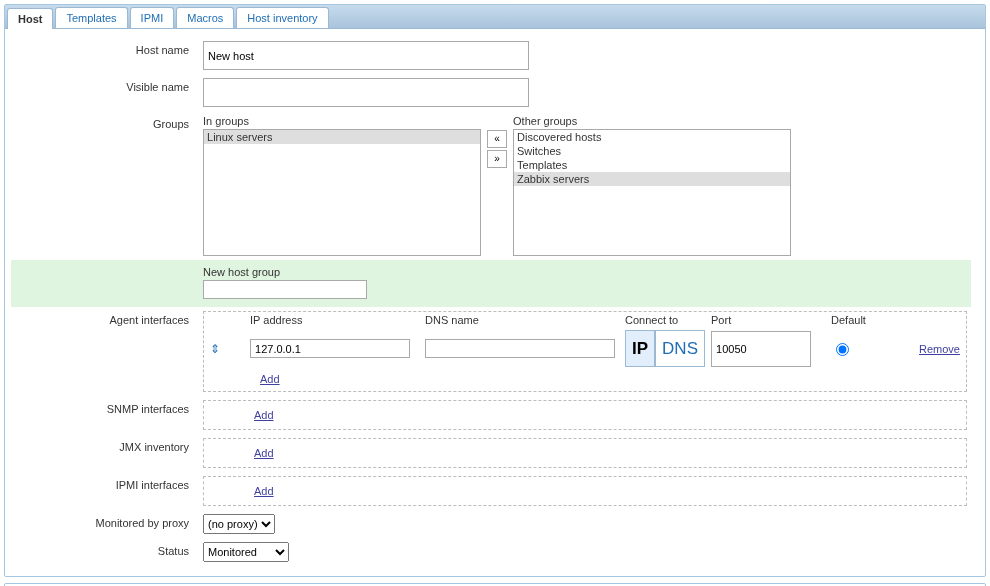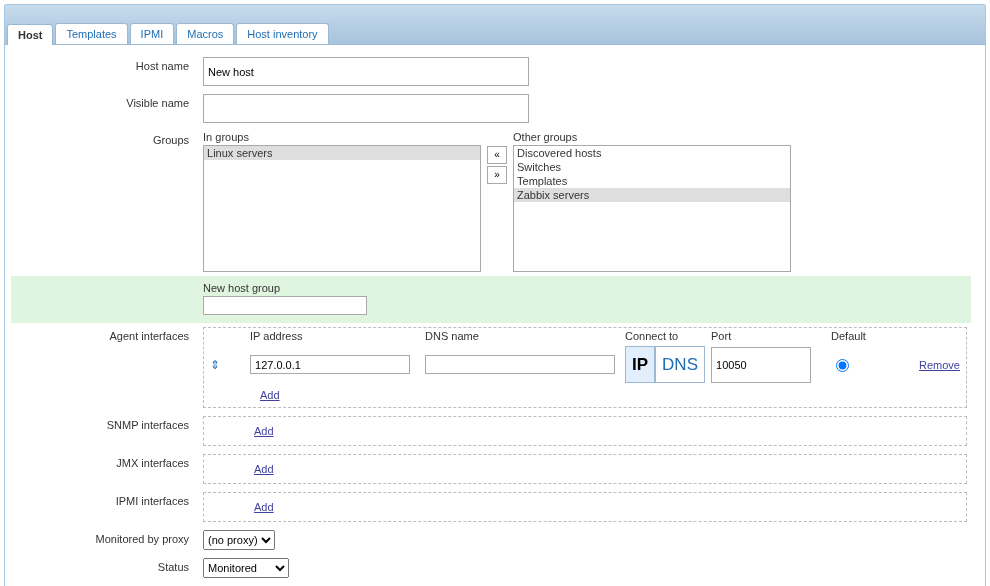--- a/index.html
+++ b/index.html
@@ -12,21 +12,21 @@
     background: #fff;
   }
   .card {
     border: 1px solid #a5c6e0;
     border-radius: 2px;
     background: #fff;
   }
   .tab-bar {
     background: linear-gradient(#c7dbec, #a8c3dc);
     border-bottom: 1px solid #9cb9d4;
-    padding: 18px 2px 0 2px;
+    padding: 2px 2px 0 2px;
     display: flex;
     gap: 2px;
   }
   .tab {
     padding: 4px 10px;
     font-size: 11px;
     border: 1px solid #9cb9d4;
     border-bottom: none;
     border-radius: 3px 3px 0 0;
     color: #1f6db5;
@@ -294,21 +294,21 @@
 
         <tr>
           <td class="label">SNMP interfaces</td>
           <td>
             <div class="empty-iface">
               <span class="link-add">Add</span>
             </div>
           </td>
         </tr>
         <tr>
-          <td class="label">JMX interfaces</td>
+          <td class="label">JMX inventory</td>
           <td>
             <div class="empty-iface">
               <span class="link-add">Add</span>
             </div>
           </td>
         </tr>
         <tr>
           <td class="label">IPMI interfaces</td>
           <td>
             <div class="empty-iface">

